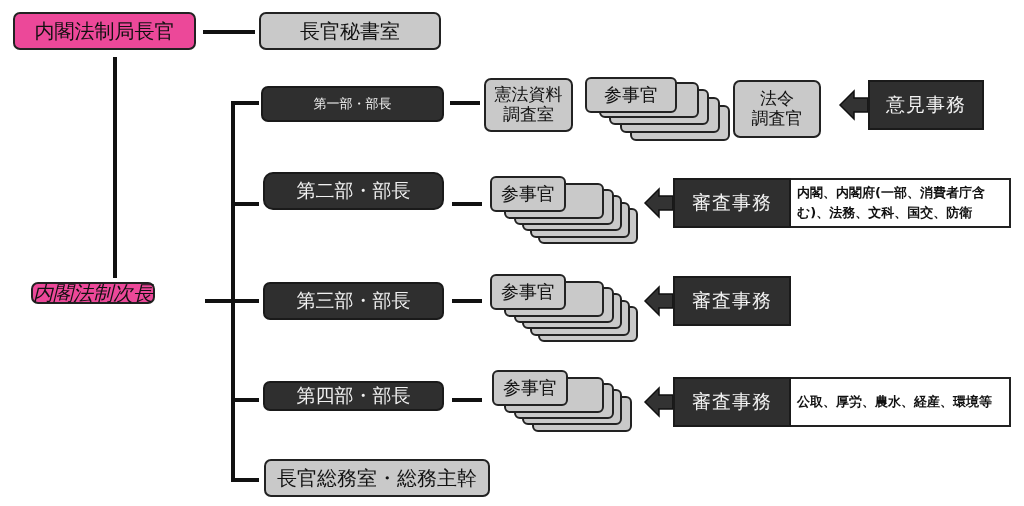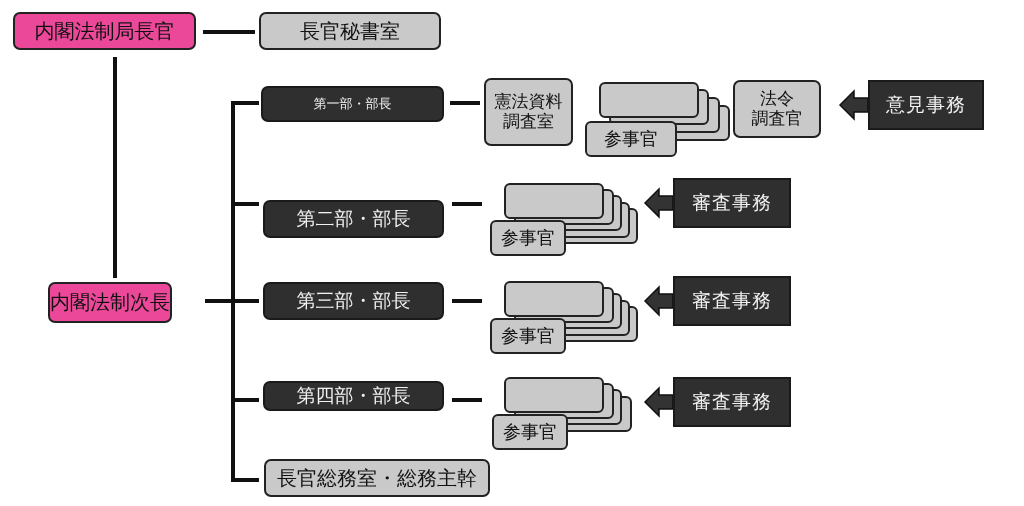--- a/index.html
+++ b/index.html
@@ -8,21 +8,21 @@
   .box { position:absolute; box-sizing:border-box; border:2px solid #222;
          border-radius:7px; display:flex; align-items:center; justify-content:center;
          text-align:center; line-height:1.15; }
   .light { background:#ec4899; color:#111;text-align:center; }
   .mid { background:#c9c9c9; color:#111; }
   .dark { background:#2f2f2f; color:#f2f2f2; border-color:#1a1a1a; }
   .line { position:absolute; background:#111; }
   .stack { position:absolute; }
   .stack .card { position:absolute; box-sizing:border-box; width:100px; height:36px;
                  border:2px solid #222; border-radius:6px; background:#c9c9c9; }
-  .stack .card.top { display:flex; align-items:center; justify-content:center; font-size:18px;margin-top:44px; }
+  .stack .card.top { display:flex; align-items:center; justify-content:center; font-size:18px; }
   .duty { position:absolute; height:50px; display:flex; align-items:center; }
   .duty .arrow { position:relative; width:30px; height:50px; }
   .duty .lbl { box-sizing:border-box; height:50px; background:#2f2f2f; color:#f2f2f2;
                border:2px solid #1a1a1a; display:flex; align-items:center; justify-content:center;
                font-size:19px; letter-spacing:1px; }
   .duty .desc { box-sizing:border-box; height:50px; border:2px solid #222; border-left:none;
                 background:#fff; font-size:13px; font-weight:bold; padding:3px 6px;
                 line-height:20px; display:flex; align-items:center; }
 </style>
 </head>
@@ -37,29 +37,29 @@
 <div class="line" style="left:231px;top:299px;width:28px;height:4px;"></div>
 <div class="line" style="left:231px;top:398px;width:28px;height:4px;"></div>
 <div class="line" style="left:231px;top:478px;width:28px;height:4px;"></div>
 <div class="line" style="left:450px;top:101px;width:30px;height:4px;"></div>
 <div class="line" style="left:452px;top:202px;width:30px;height:4px;"></div>
 <div class="line" style="left:452px;top:299px;width:30px;height:4px;"></div>
 <div class="line" style="left:452px;top:398px;width:30px;height:4px;"></div>
 
 <div class="box light" style="left:13px;top:12px;width:183px;height:38px;font-size:20px;">内閣法制局長官</div>
 <div class="box mid" style="left:259px;top:12px;width:182px;height:38px;font-size:20px;">長官秘書室</div>
-<div class="box light" style="left:48px;top:282px;width:124px;height:41px;font-size:20px;">内閣法制次長</div>
+<div class="box light" style="left:31px;top:282px;width:124px;height:22px;font-size:20px;font-style:italic;">内閣法制次長</div>
 <div class="box mid" style="left:264px;top:459px;width:226px;height:38px;font-size:20px;">長官総務室・総務主幹</div>
 
 <div class="box dark" style="left:261px;top:86px;width:183px;height:36px;font-size:13px;">第一部・部長</div>
-<div class="box dark" style="left:263px;top:200px;width:181px;height:38px;font-size:19px;">第二部・部長</div>
+<div class="box dark" style="left:263px;top:172px;width:181px;height:38px;font-size:19px;border-radius:10px;">第二部・部長</div>
 <div class="box dark" style="left:263px;top:282px;width:181px;height:38px;font-size:19px;">第三部・部長</div>
 <div class="box dark" style="left:263px;top:381px;width:181px;height:30px;font-size:19px;">第四部・部長</div>
 
-<div class="box mid" style="left:484px;top:78px;width:89px;height:68px;font-size:17px;white-space:pre-line;">憲法資料
+<div class="box mid" style="left:484px;top:78px;width:89px;height:54px;font-size:17px;white-space:pre-line;">憲法資料
 調査室</div>
 
 <div class="stack" style="left:585px;top:77px;width:140px;height:64px;">
   <div class="card" style="left:45px;top:28px;"></div>
   <div class="card" style="left:35px;top:20px;"></div>
   <div class="card" style="left:24px;top:12px;"></div>
   <div class="card" style="left:14px;top:5px;"></div>
   <div class="card top" style="left:0px;top:0px;width:92px;">参事官</div>
 </div>
 
@@ -83,20 +83,21 @@
   <div class="card" style="left:14px;top:7px;"></div>
   <div class="card top" style="left:0px;top:0px;width:76px;">参事官</div>
 </div>
 <div class="duty" style="left:643px;top:178px;">
   <div class="arrow">
     <svg width="30" height="50" viewBox="0 0 30 50">
         <polygon points="2,25 16,11 16,18 30,18 30,32 16,32 16,39" fill="#333" stroke="#111" stroke-width="1.5"></polygon>
       </svg>
   </div>
   <div class="lbl" style="width:118px;">審査事務</div>
+  <div class="desc" style="width:220px;">内閣、内閣府(一部、消費者庁含む)、法務、文科、国交、防衛</div>
 </div>
 
 <div class="stack" style="left:490px;top:274px;width:150px;height:68px;">
   <div class="card" style="left:48px;top:32px;"></div>
   <div class="card" style="left:40px;top:26px;"></div>
   <div class="card" style="left:32px;top:19px;"></div>
   <div class="card" style="left:24px;top:13px;"></div>
   <div class="card" style="left:14px;top:7px;"></div>
   <div class="card top" style="left:0px;top:0px;width:76px;">参事官</div>
 </div>
@@ -116,13 +117,14 @@
   <div class="card" style="left:12px;top:7px;"></div>
   <div class="card top" style="left:0px;top:0px;width:76px;">参事官</div>
 </div>
 <div class="duty" style="left:643px;top:377px;">
   <div class="arrow">
     <svg width="30" height="50" viewBox="0 0 30 50">
         <polygon points="2,25 16,11 16,18 30,18 30,32 16,32 16,39" fill="#333" stroke="#111" stroke-width="1.5"></polygon>
       </svg>
   </div>
   <div class="lbl" style="width:118px;">審査事務</div>
+  <div class="desc" style="width:220px;">公取、厚労、農水、経産、環境等</div>
 </div>
 
 </body></html>

